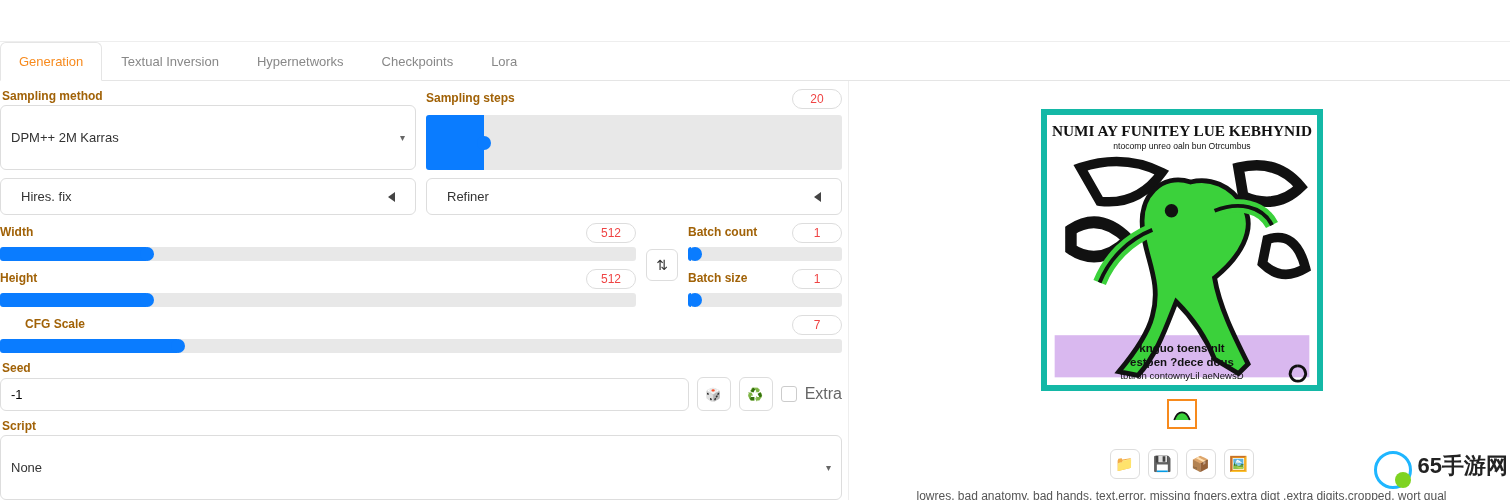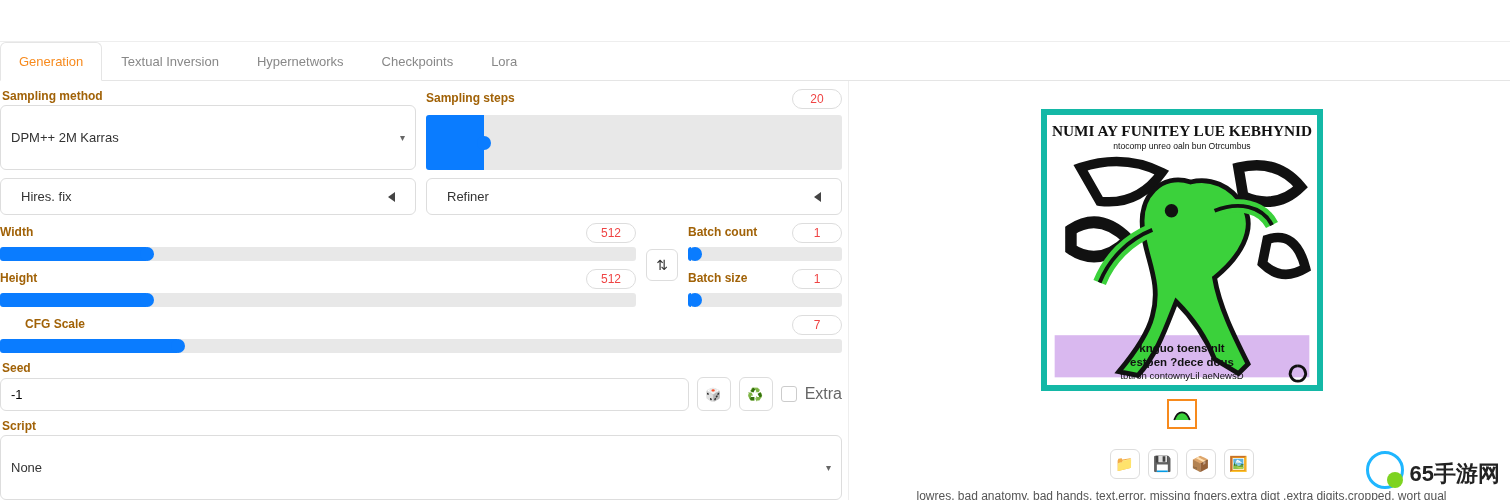--- a/index.html
+++ b/index.html
@@ -26,21 +26,21 @@
 .seed-input { border: 1px solid #ddd; border-radius: 6px; padding: 8px 10px; flex: 1; font-size: 13px; }
 .iconbtn { border: 1px solid #ddd; border-radius: 6px; width: 34px; height: 34px; display: flex; align-items: center; justify-content: center; cursor: pointer; background: #fff; }
 .checkbox { width: 16px; height: 16px; border: 1px solid #ccc; border-radius: 3px; display: inline-block; }
 .small-pad { padding-left: 2px; }
 .preview { display: flex; flex-direction: column; align-items: center; }
 .genimg { width: 282px; height: 282px; border: 6px solid #14b8a6; background: #fff; display: flex; align-items: center; justify-content: center; overflow: hidden; margin-top: 20px; }
 .thumb { width: 30px; height: 30px; border: 2px solid #f78a1d; margin-top: 8px; background: #eee; display:flex;align-items:center;justify-content:center; }
 .out-btns { display: flex; gap: 8px; justify-content: center; margin-top: 20px; }
 .out-btn { width: 30px; height: 30px; border: 1px solid #ddd; border-radius: 6px; display: flex; align-items: center; justify-content: center; cursor: pointer; background: #fff; font-size: 15px; }
 .caption { font-size: 12px; color: #555; margin-top: 10px; }
-.watermark { position: absolute; right: 10px; bottom: 22px; display: flex; align-items: flex-end; gap: 6px; font-weight: 700; font-size: 22px; color: #222; }
+.watermark { position: absolute; right: 2px; bottom: 22px; display: flex; align-items: flex-start; gap: 6px; font-weight: 700; font-size: 22px; color: #222; }
 .wmcircle { width: 38px; height: 38px; border-radius: 50%; border: 3px solid #1fb6ff; position: relative; }
 .wmcircle::after { content: ""; position: absolute; right: -2px; bottom: -2px; width: 16px; height: 16px; border-radius: 50%; background: #7ed321; }
 .triangle-left { width: 0; height: 0; border-top: 5px solid transparent; border-bottom: 5px solid transparent; border-right: 7px solid #444; }
 </style>
 </head>
 <body>
 
 <div class="top-gap"></div>
 
 <div class="tabs">

